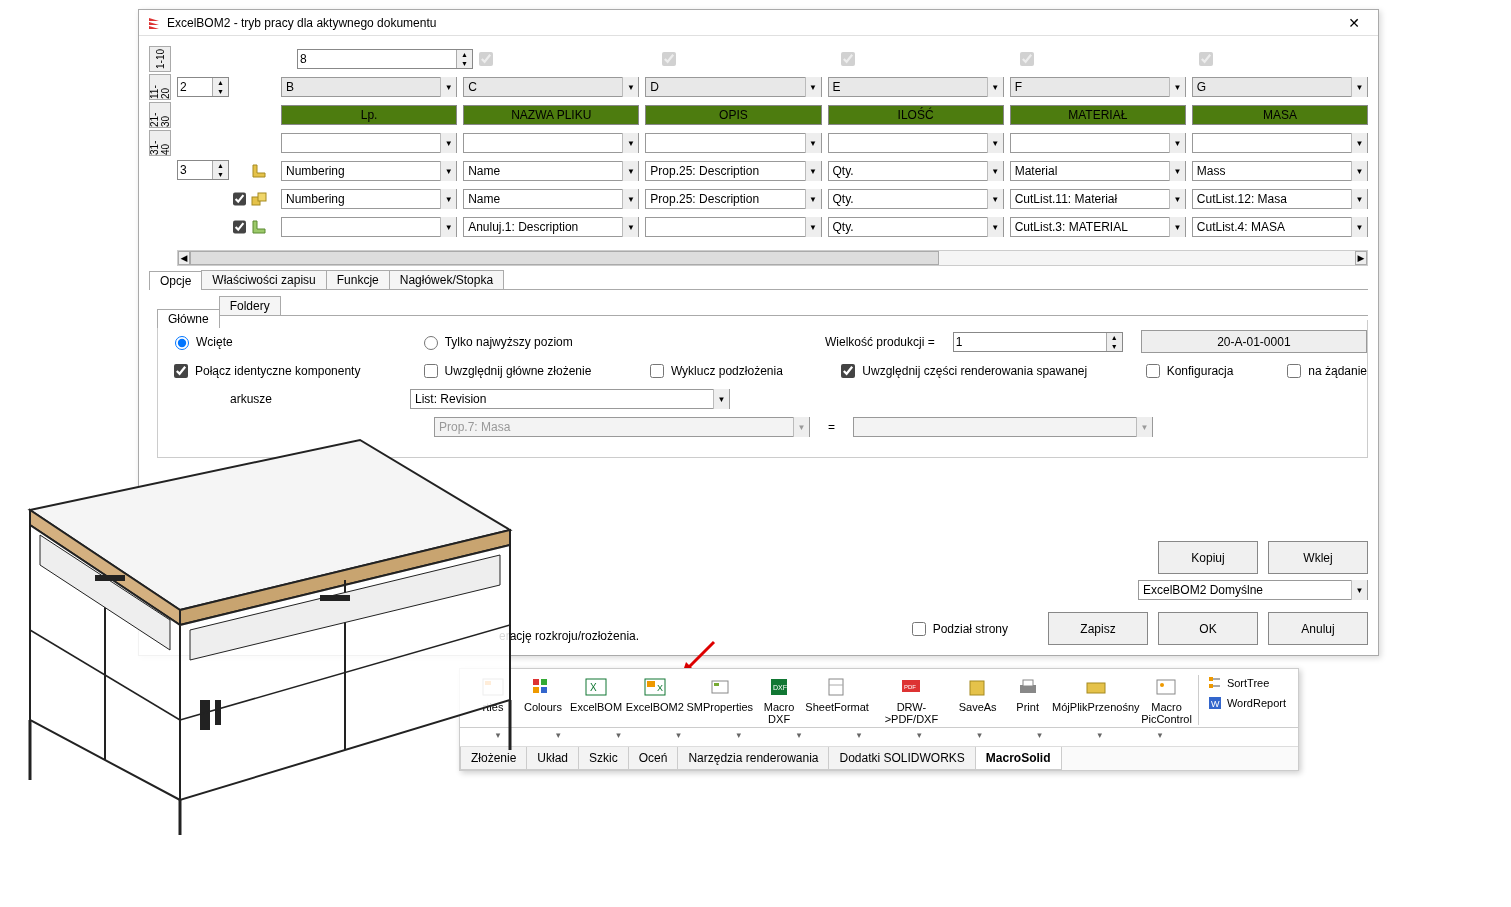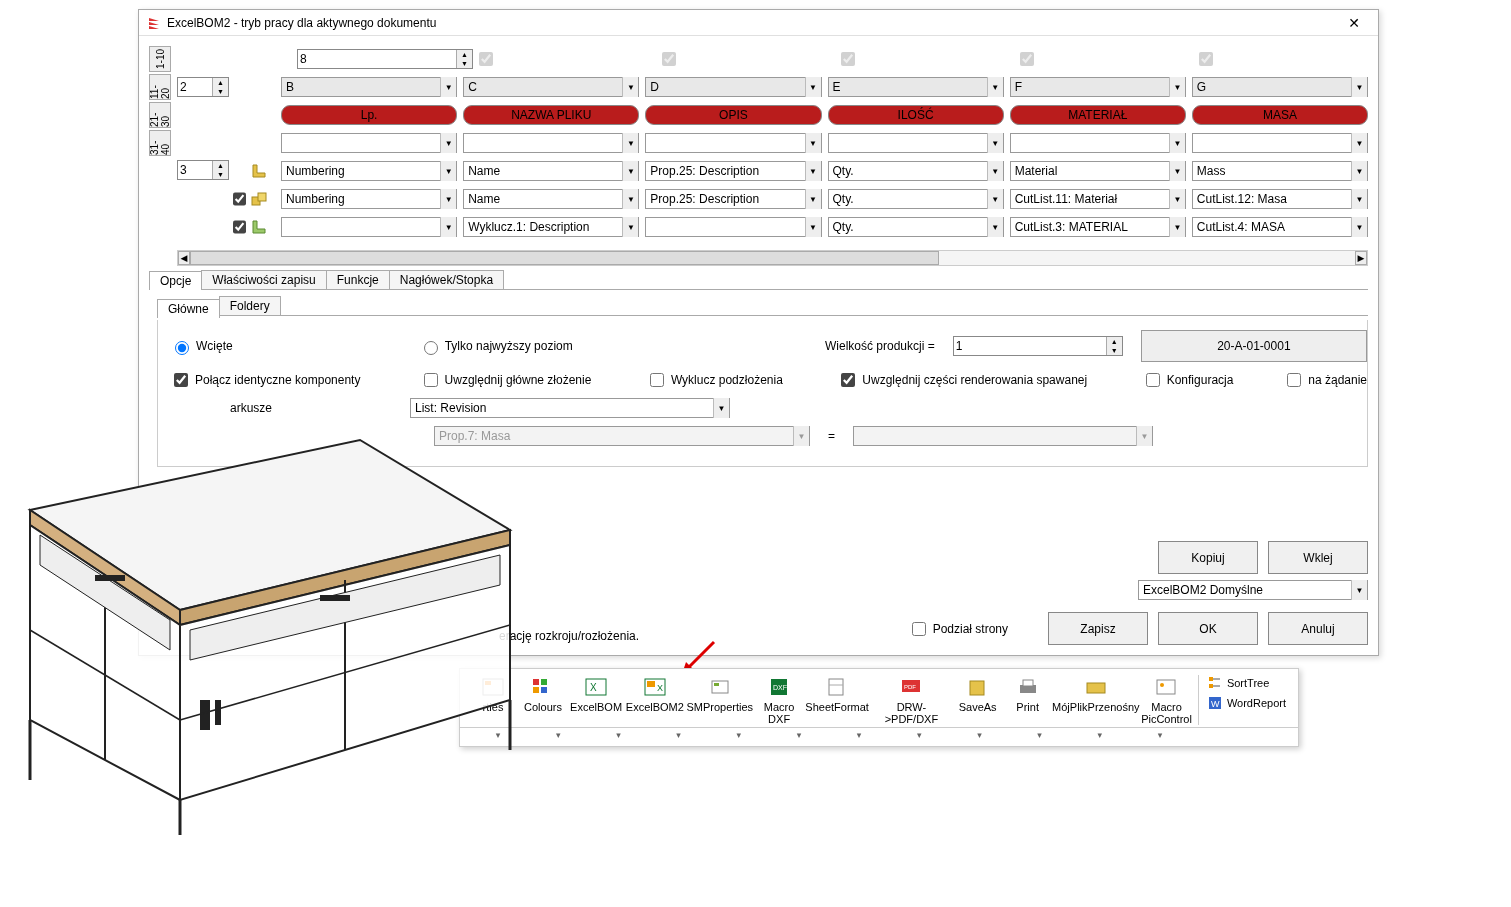--- a/index.html
+++ b/index.html
@@ -18,47 +18,47 @@
   .spin { width: 52px; height: 20px; border: 1px solid #888; background: #fff; display: flex; align-items: center; }
   .spin input { border: none; width: 34px; height: 18px; font-size: 12px; padding: 0 2px; outline: none; }
   .spin .arrows { width: 16px; height: 18px; border-left: 1px solid #aaa; display: flex; flex-direction: column; }
   .spin .arrows span { flex: 1; display: flex; align-items: center; justify-content: center; font-size: 7px; line-height: 1; background: #eee; }
   input[type=checkbox] { width: 14px; height: 14px; accent-color: #444;}
   .icon-cell { width: 20px; height: 22px; display:flex; align-items:center; justify-content:center; }
   .icon-cell svg { display:block; }
 
   .grid-body { margin-left: 28px; }
   .grid-row { height: 26px; margin-bottom: 2px; display: flex; gap: 6px; align-items: center; }
-  .grid-row.hdr .cell, .grid-row.hdr .cellbtn { background:#b91c1c;border-radius:9px; }
+  .grid-row.hdr .cell, .grid-row.hdr .cellbtn { background:#4d7c0f; }
   .cell { flex: 1; height: 20px; border: 1px solid #999; background: #fff; position: relative; display: flex; align-items: center; padding: 0 4px; font-size: 12px; }
   .cell.sel { background: #e8e8e8; }
   .cell .dd { position: absolute; right: 0; top: -1px; width: 16px; height: 20px; border-left: 1px solid #bbb; display: flex; align-items: center; justify-content: center; background:#eee; font-size: 8px; }
   .cellbtn { flex: 1; height: 20px; border: 1px solid #888; background: #f0f0f0; display: flex; align-items: center; justify-content: center; font-size: 12px; }
   .cell.first { flex: 1; }
   .left-extras { display: flex; margin-right: 6px; }
 
   .hscroll { height: 16px; border: 1px solid #ccc; background:#f5f5f5; position: relative; margin: 4px 10px 4px 38px; }
   .hscroll .thumb { position:absolute; left:12px; top:0; height:14px; width:63%; background:#ddd; border:1px solid #aaa; }
   .hscroll .arr { position:absolute; top:0; width:12px; height:14px; display:flex; align-items:center; justify-content:center; font-size:9px; background:#eee; border:1px solid #aaa;}
   .hscroll .arr.l { left:0; }
   .hscroll .arr.r { right:0; }
 
   .tabs { margin: 4px 10px 0 10px; border-bottom:1px solid #aaa; display:flex; }
   .tab { padding: 2px 10px; border:1px solid #aaa; border-bottom:none; margin-right:-1px; background:#f5f5f5; font-size:12px; cursor:default; }
   .tab.active { background:#fff; position:relative; top:1px; }
   .subtabs { margin: 6px 10px 0 18px; display:flex; border-bottom:1px solid #aaa;}
   .subtab { padding:2px 10px; border:1px solid #aaa; border-bottom:none; margin-right:-1px; background:#f5f5f5; font-size:12px;}
-  .subtab.active { background:#fff; position:relative; top:3px;}
+  .subtab.active { background:#fff; position:relative; top:13px;}
 
   .options-panel { margin:4px 10px 0 18px; border:1px solid #ccc; border-top:none; padding:10px 0 12px 12px; }
   .opt-row { display:flex; align-items:center; gap:18px; margin-bottom:8px; }
   .radio-lbl, .chk-lbl { display:flex; align-items:center; gap:4px; font-size:12px; white-space:nowrap; }
   input[type=radio] { width:14px; height:14px; }
   .opt-row .spread { flex:1; }
-  .field-ro { height:32px; border:1px solid #999; background:#eee; padding:0 4px; display:flex; align-items:center; flex:1; justify-content:center;}
+  .field-ro { height:23px; border:1px solid #999; background:#eee; padding:0 4px; display:flex; align-items:center; flex:1; justify-content:center;}
   .combo { height:20px; border:1px solid #999; background:#fff; position:relative; display:flex; align-items:center; padding:0 4px; font-size:12px; }
   .combo .dd { position:absolute; right:0; top:-1px; width:16px; height:20px; border-left:1px solid #bbb; background:#eee; display:flex; align-items:center; justify-content:center; font-size:8px;}
   .combo.dis { background:#f3f3f3; color:#999; }
 
   .dlg-bottom { position:absolute; left:10px; right:10px; bottom:10px; }
   .btn { height:33px; min-width:100px; border:1px solid #888; background:#f0f0f0; display:flex; align-items:center; justify-content:center; font-size:12px; cursor:default;}
   .btn-row { display:flex; gap:10px; justify-content:flex-end; margin-top:6px;}
   .msg { font-size:12px; margin-bottom:2px;}
   .profile-combo { width:230px; }
   .chk-podzial { display:flex; align-items:center; gap:4px;}
@@ -312,21 +312,21 @@
               <svg width="16" height="16">
                 <path d="M2 2 L2 14 L14 14 L14 10 L6 10 L6 2 Z" fill="#9cc96a" stroke="#5a8a30"></path>
               </svg>
             </div>
         </div>
         <div class="cell">
             <span></span>
             <span class="dd">▼</span>
           </div>
         <div class="cell">
-            <span>Wyklucz.1: Description</span>
+            <span>Anuluj.1: Description</span>
             <span class="dd">▼</span>
           </div>
         <div class="cell">
             <span></span>
             <span class="dd">▼</span>
           </div>
         <div class="cell">
             <span>Qty.</span>
             <span class="dd">▼</span>
           </div>
@@ -613,20 +613,29 @@
       <div class="r-dd">▾</div>
       <div class="r-dd">▾</div>
       <div class="r-dd">▾</div>
       <div class="r-dd">▾</div>
       <div class="r-dd">▾</div>
       <div class="r-dd">▾</div>
       <div class="r-dd">▾</div>
       <div class="r-dd">▾</div>
       <div style="width:100px;"></div>
   </div>
+  <div class="ribbon-tabs">
+    <div class="rtab">Złożenie</div>
+    <div class="rtab">Układ</div>
+    <div class="rtab">Szkic</div>
+    <div class="rtab">Oceń</div>
+    <div class="rtab">Narzędzia renderowania</div>
+    <div class="rtab">Dodatki SOLIDWORKS</div>
+    <div class="rtab active">MacroSolid</div>
+  </div>
 </div>
 
 <div class="furniture">
   <svg width="520" height="460" viewBox="0 0 520 460">
 
     <polygon points="30,130 360,60 510,150 180,230" fill="#f5f5f5" stroke="#222" stroke-width="2"></polygon>
     <polygon points="30,130 180,230 180,245 30,145" fill="#d4b080" stroke="#222" stroke-width="2"></polygon>
     <polygon points="180,230 510,150 510,165 180,245" fill="#c8a470" stroke="#222" stroke-width="2"></polygon>
 
     <polygon points="30,145 180,245 180,420 30,340" fill="#fff" stroke="#222" stroke-width="2" fill-opacity="0.85"></polygon>

